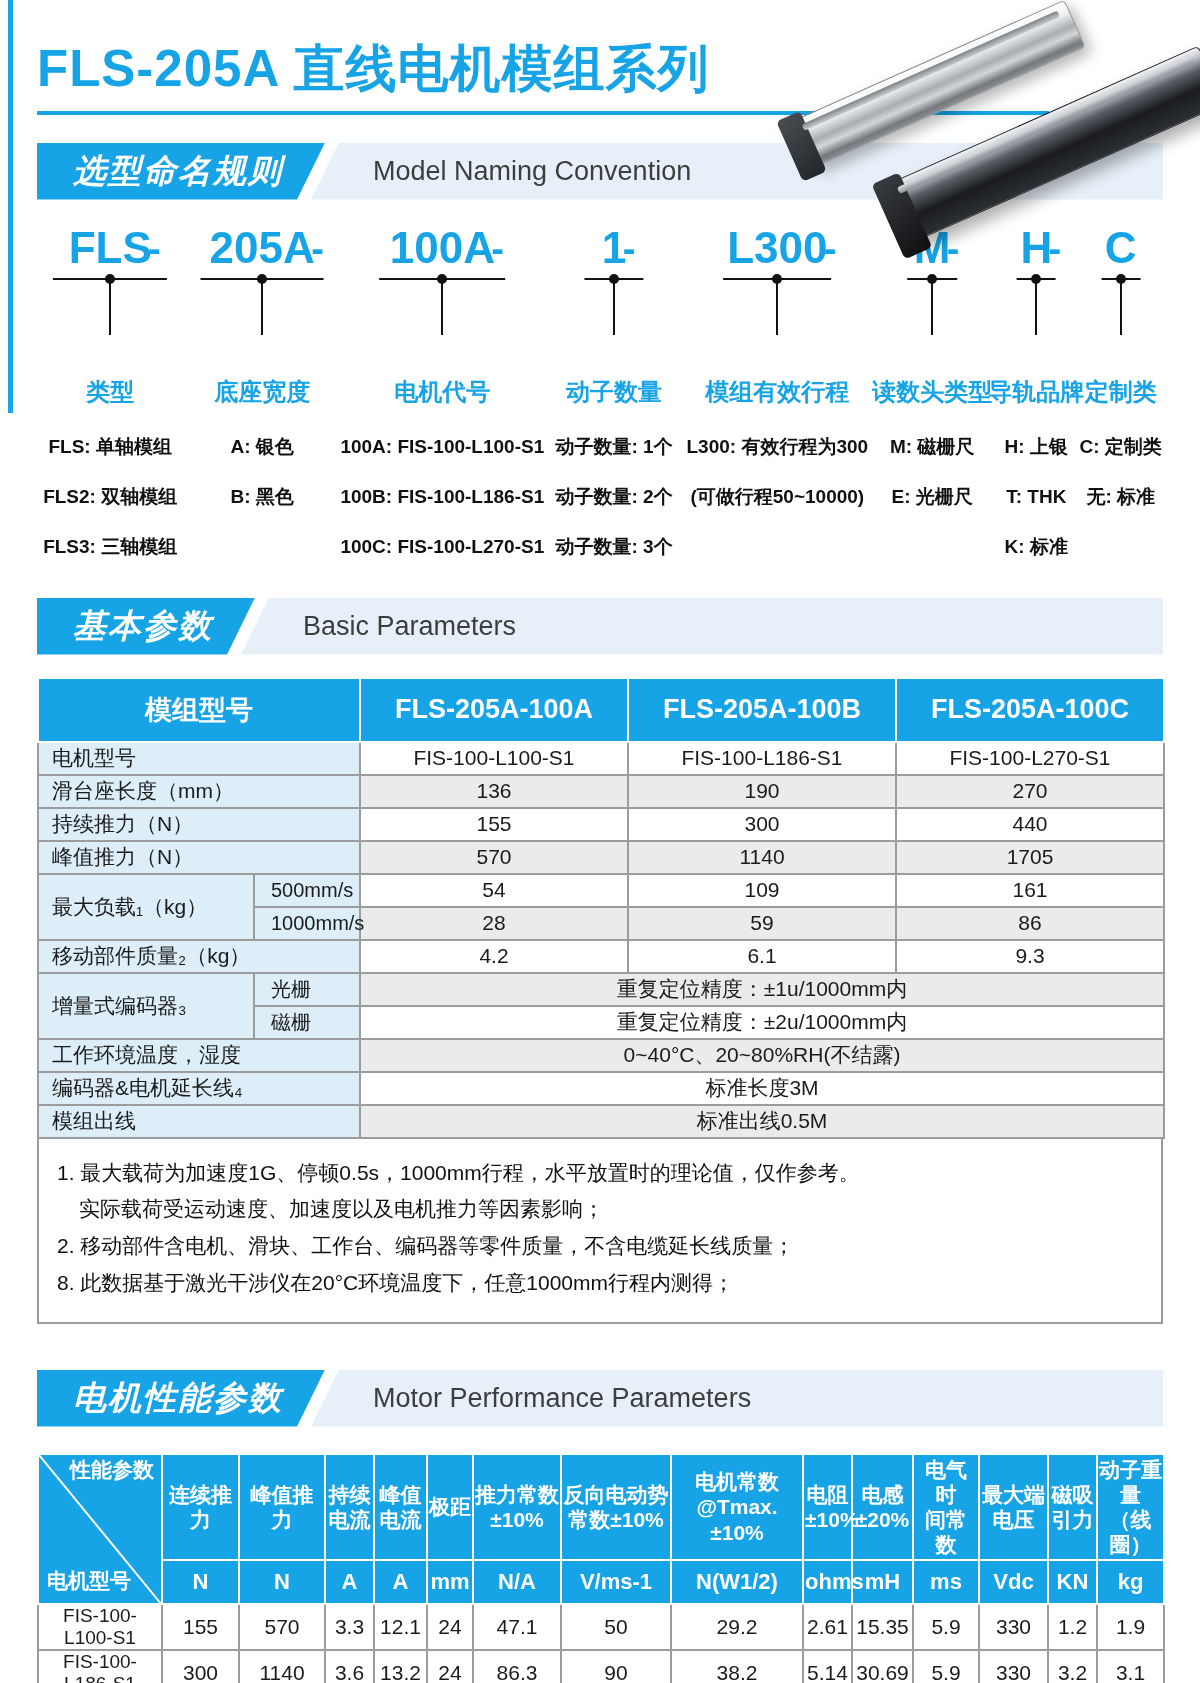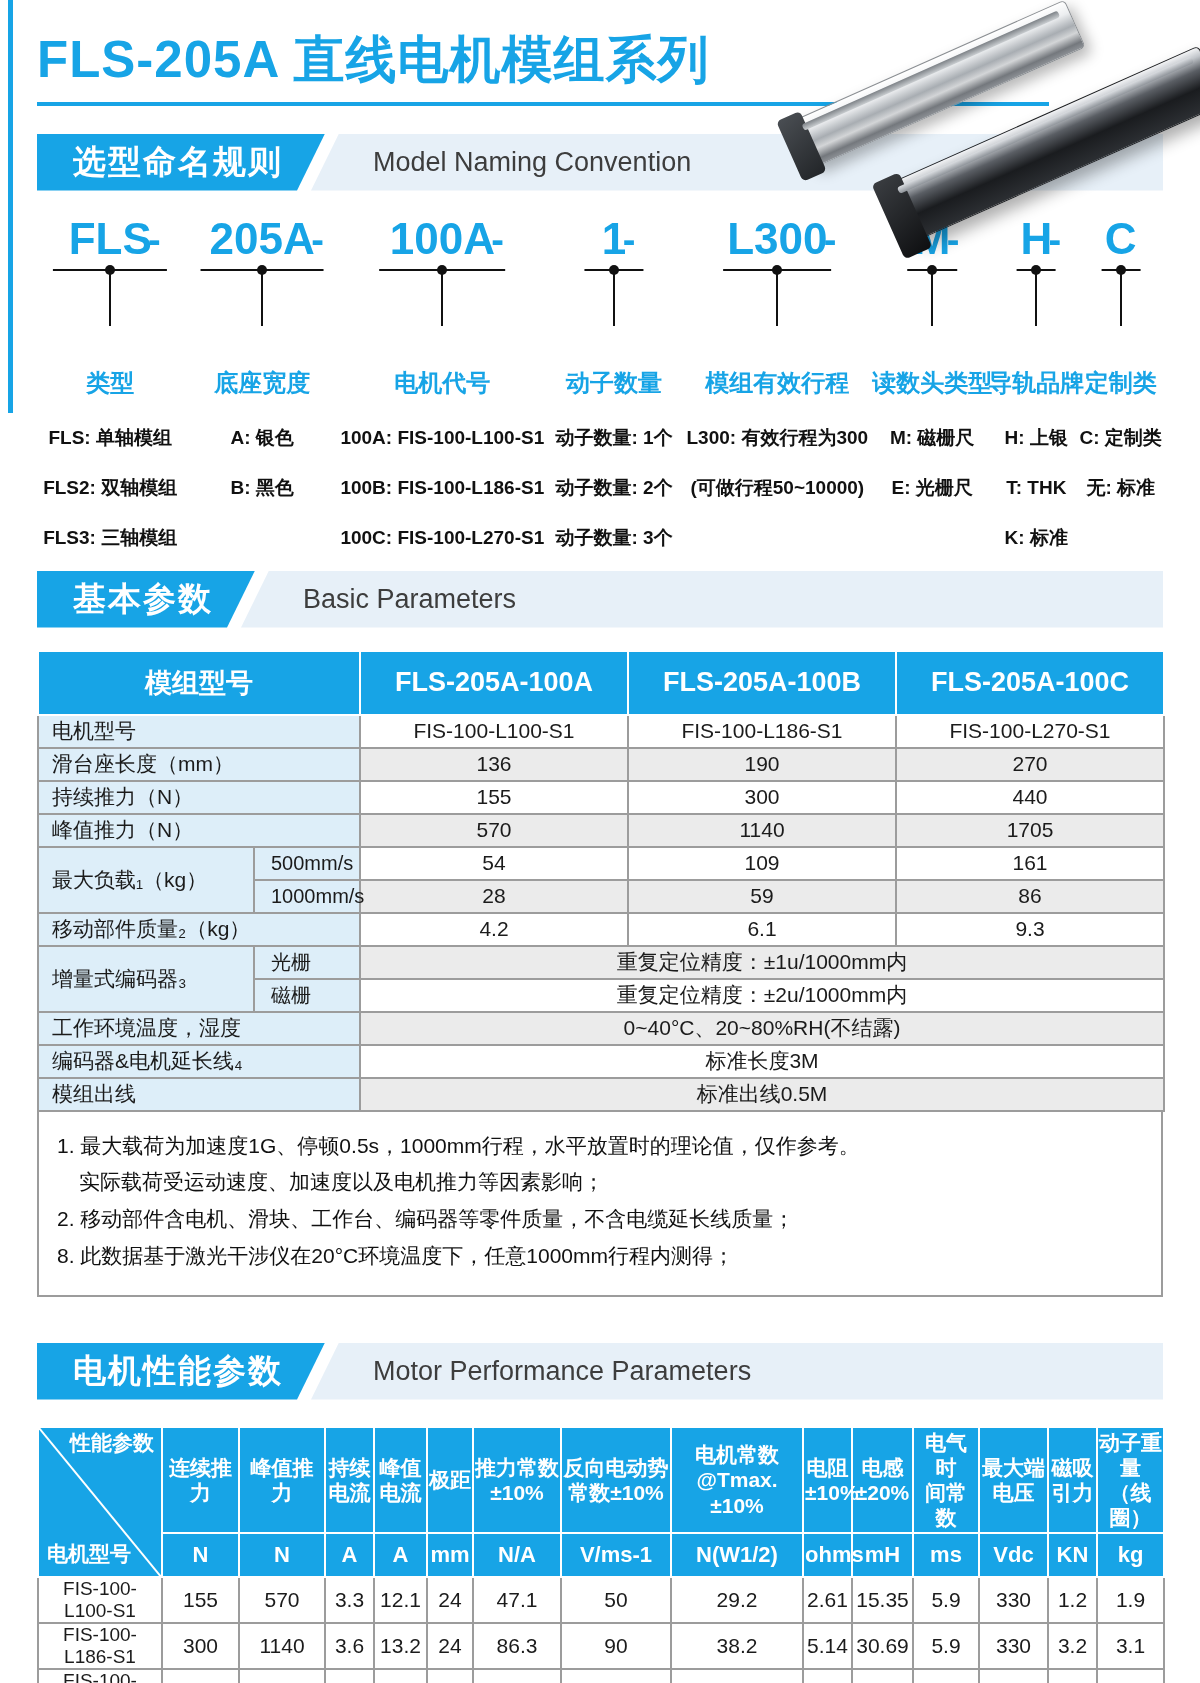--- a/index.html
+++ b/index.html
@@ -14,21 +14,21 @@
   *{margin:0;padding:0;box-sizing:border-box;}
   html,body{background:#fff;}
   body{font-family:"Liberation Sans","DejaVu Sans",sans-serif;color:var(--text-dark);}
   .page{position:relative;width:1200px;height:1683px;background:#fff;overflow:hidden;}
   .content{position:relative;margin:0 37px;width:1126px;}
 
   
   .accent-bar{position:absolute;left:8px;top:0;width:5px;height:413px;background:var(--accent);}
 
   
-  .header{position:relative;padding-top:33px;z-index:1;}
+  .header{position:relative;padding-top:42px;z-index:1;}
   .page-title{color:var(--accent);font-size:51px;font-weight:bold;letter-spacing:1px;line-height:1.05;}
   .title-underline{margin-top:15px;width:1012px;height:4px;background:var(--accent);}
 
   
   .product-art{position:absolute;top:0;right:12px;width:460px;height:240px;z-index:5;}
   .module{position:absolute;transform:rotate(-24deg);border-radius:5px;}
   .module .cap{position:absolute;left:-16px;top:-7px;border-radius:5px;}
   .module .rail{position:absolute;left:6px;right:10px;top:6px;height:7px;border-radius:3px;}
   .module.silver{left:62px;top:58px;width:298px;height:52px;
     background:linear-gradient(180deg,#ffffff 0%,#eceef0 25%,#a8adb2 52%,#d3d5d7 68%,#74787d 88%,#8d9196 100%);
@@ -38,21 +38,21 @@
   .module.black{left:158px;top:112px;width:340px;height:64px;
     background:linear-gradient(180deg,#f2f3f5 0%,#c2c6cb 14%,#5a5e64 34%,#1a1c1f 62%,#2c2f33 100%);
     border:1px solid #1c1e21;box-shadow:6px 10px 16px rgba(0,0,0,.32);}
   .module.black .cap{width:30px;height:82px;background:linear-gradient(160deg,#3a3d41,#0e0f11);}
   .module.black .rail{background:linear-gradient(180deg,#d9dce0,#8f949a);}
 
   
   .band{display:flex;height:57px;position:relative;z-index:1;}
   .band-zh{background:var(--accent);color:#fff;font-size:33px;font-weight:bold;
     display:flex;align-items:center;padding:0 42px 0 36px;letter-spacing:2px;
-    clip-path:polygon(0 0,100% 0,calc(100% - 28px) 100%,0 100%);}
+    clip-path:polygon(0 0,100% 0,calc(100% - 28px) 100%,0 100%);font-style:italic;}
   .band-en{flex:1;background:var(--band-bg);color:#3d3d3d;font-size:27px;
     display:flex;align-items:center;padding-left:62px;margin-left:-14px;
     clip-path:polygon(28px 0,100% 0,100% 100%,0 100%);}
 
   
   .naming-wrap{margin-top:26px;}
   .nrow{display:flex;width:1126px;}
   .ncol{position:relative;display:flex;flex-direction:column;align-items:center;}
   .ncol .ncode{color:var(--accent);font-size:44px;font-weight:bold;line-height:1.0;}
   .ndash{position:absolute;right:-9px;top:2px;color:var(--accent);font-size:38px;font-weight:bold;}
@@ -219,21 +219,21 @@
             </div>
           <div class="nlabel">定制类</div>
           <div class="nitem">C: 定制类</div>
           <div class="nitem">无: 标准</div>
           <div class="nitem"></div>
         </div>
       </div>
     </div>
   </div>
 
-  <div class="content" style="margin-top:8px;">
+  <div class="content" style="margin-top:26px;">
     <div class="band">
       <div class="band-zh">基本参数</div>
       <div class="band-en">Basic Parameters</div>
     </div>
 
     <table class="sheet basic">
       <colgroup>
           <col style="width:216px">
           <col style="width:106px">
           <col style="width:268px">

